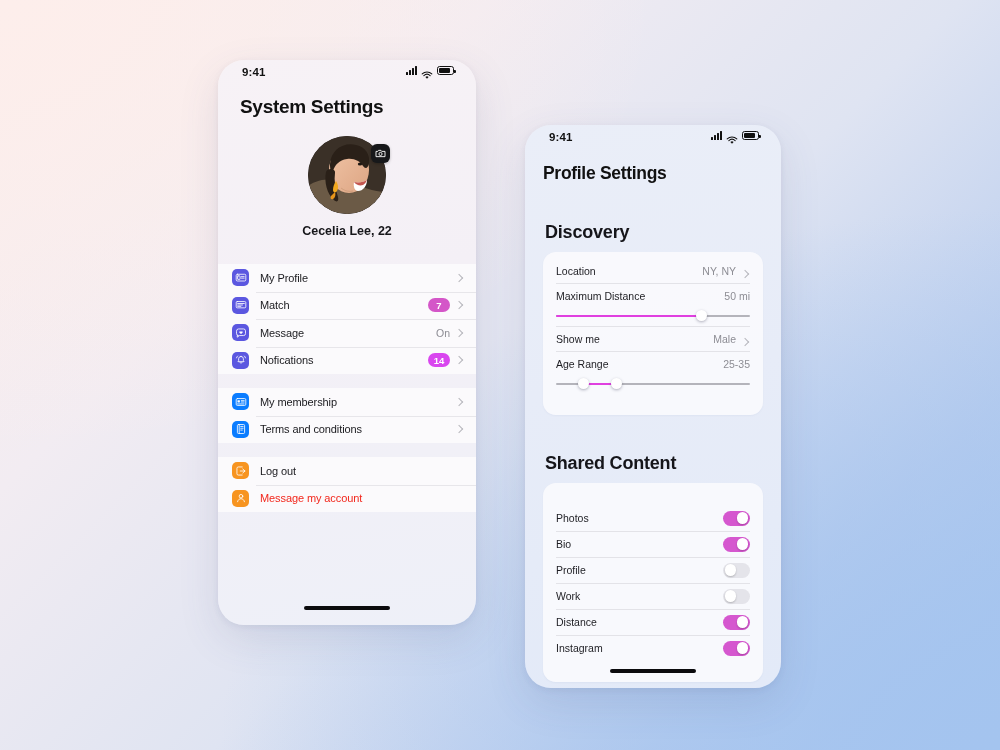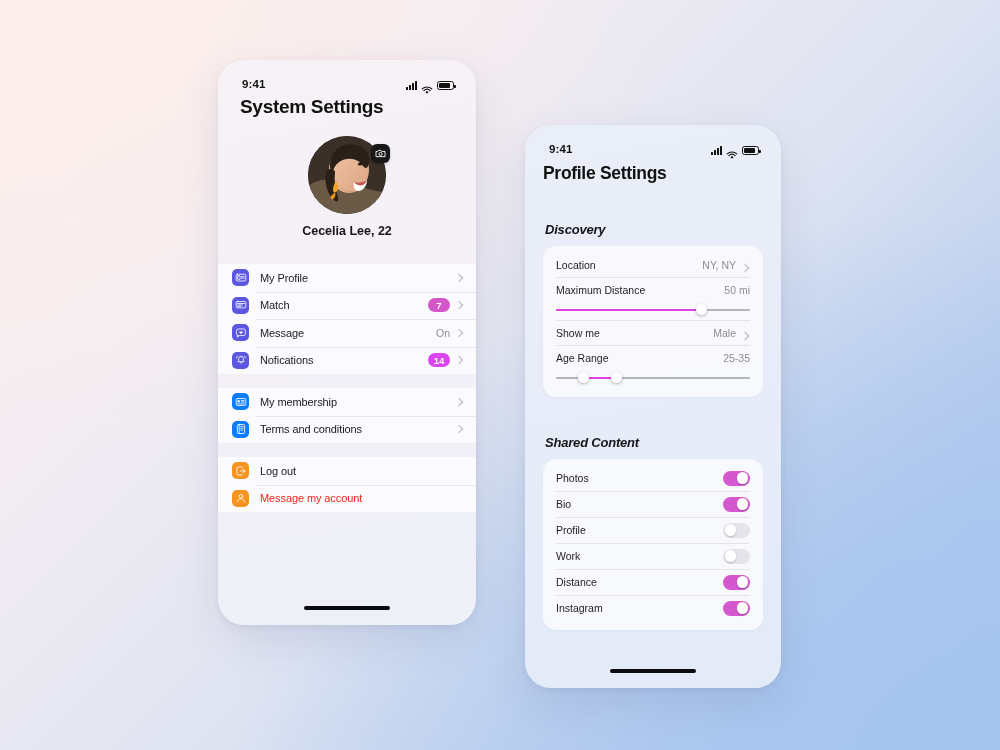--- a/index.html
+++ b/index.html
@@ -28,21 +28,21 @@
     left: 218px; top: 60px; width: 258px; height: 565px;
     background: linear-gradient(170deg, #f7f2f6 0%, #f4f0f6 40%, #eef0f8 100%);
   }
   #phone-two {
     left: 525px; top: 125px; width: 256px; height: 563px;
     background: linear-gradient(170deg, #eaeef8 0%, #e7ecf8 45%, #e3eaf8 100%);
   }
 
   
   .statusbar {
-    height: 30px; display: flex; align-items: flex-end;
+    height: 30px; display: flex; align-items: flex-start;
     justify-content: space-between; padding: 6px 22px 0 24px;
   }
   .sb-time { font-size: 11.5px; font-weight: bold; color: #111; letter-spacing: .1px; }
   .sb-icons { display: flex; align-items: center; gap: 4px; }
   .ic-signal { display: flex; align-items: flex-end; gap: 1px; height: 9px; }
   .ic-signal i { display: block; width: 2px; background: #111; border-radius: .5px; }
   .ic-signal i:nth-child(1) { height: 3px; }
   .ic-signal i:nth-child(2) { height: 5px; }
   .ic-signal i:nth-child(3) { height: 7px; }
   .ic-signal i:nth-child(4) { height: 9px; }
@@ -111,26 +111,26 @@
   .chev {
     width: 6px; height: 6px; border-right: 1.4px solid #b6b6bc;
     border-top: 1.4px solid #b6b6bc; transform: rotate(45deg);
     flex: 0 0 auto; margin-right: 2px;
   }
 
   
   .p2-body { padding: 8px 18px 0; }
   .p2-title { font-size: 17.5px; font-weight: bold; color: #111; letter-spacing: -.3px; }
   .sec-title {
-    font-size: 13px; font-weight: bold; color: #15151a;
-    margin: 38px 0 9px 2px; letter-spacing: -.2px; font-style: italic;
+    font-size: 18px; font-weight: bold; color: #15151a;
+    margin: 38px 0 9px 2px; letter-spacing: -.2px;
   }
   .card {
     background: rgba(250,250,253,.92); border-radius: 13px;
-    padding: 6px 0 9px; box-shadow: 0 1px 2px rgba(80,90,130,.05);
+    padding: 6px 0 21px; box-shadow: 0 1px 2px rgba(80,90,130,.05);
   }
   .crow {
     display: flex; align-items: center; justify-content: space-between;
     padding: 0 13px; height: 25px; position: relative;
   }
   .crow.sep::before {
     content: ""; position: absolute; left: 13px; right: 13px; top: 0;
     height: 1px; background: #e3e3e8;
   }
   .crow-label { font-size: 10.5px; color: #1d1d22; }
@@ -395,21 +395,21 @@
       <div class="slider">
         <div class="track"></div>
         <div class="fill" id="age-fill" style="left: 40.16px; width: 32.98px;"></div>
         <div class="knob" id="age-knob-low" style="left: 34.66px;"></div>
         <div class="knob" id="age-knob-high" style="left: 67.64px;"></div>
       </div>
     </div>
 
     <div class="sec-title">Shared Content</div>
     <div class="card" id="shared-card">
-        <div class="crow" style="height: 26px;">
+        <div class="crow" style="height: 26px; margin-top: 16px;">
           <span class="crow-label">Photos</span>
           <span class="toggle on"></span>
         </div>
         <div class="crow sep" style="height: 26px;">
           <span class="crow-label">Bio</span>
           <span class="toggle on"></span>
         </div>
         <div class="crow sep" style="height: 26px;">
           <span class="crow-label">Profile</span>
           <span class="toggle off"></span>

